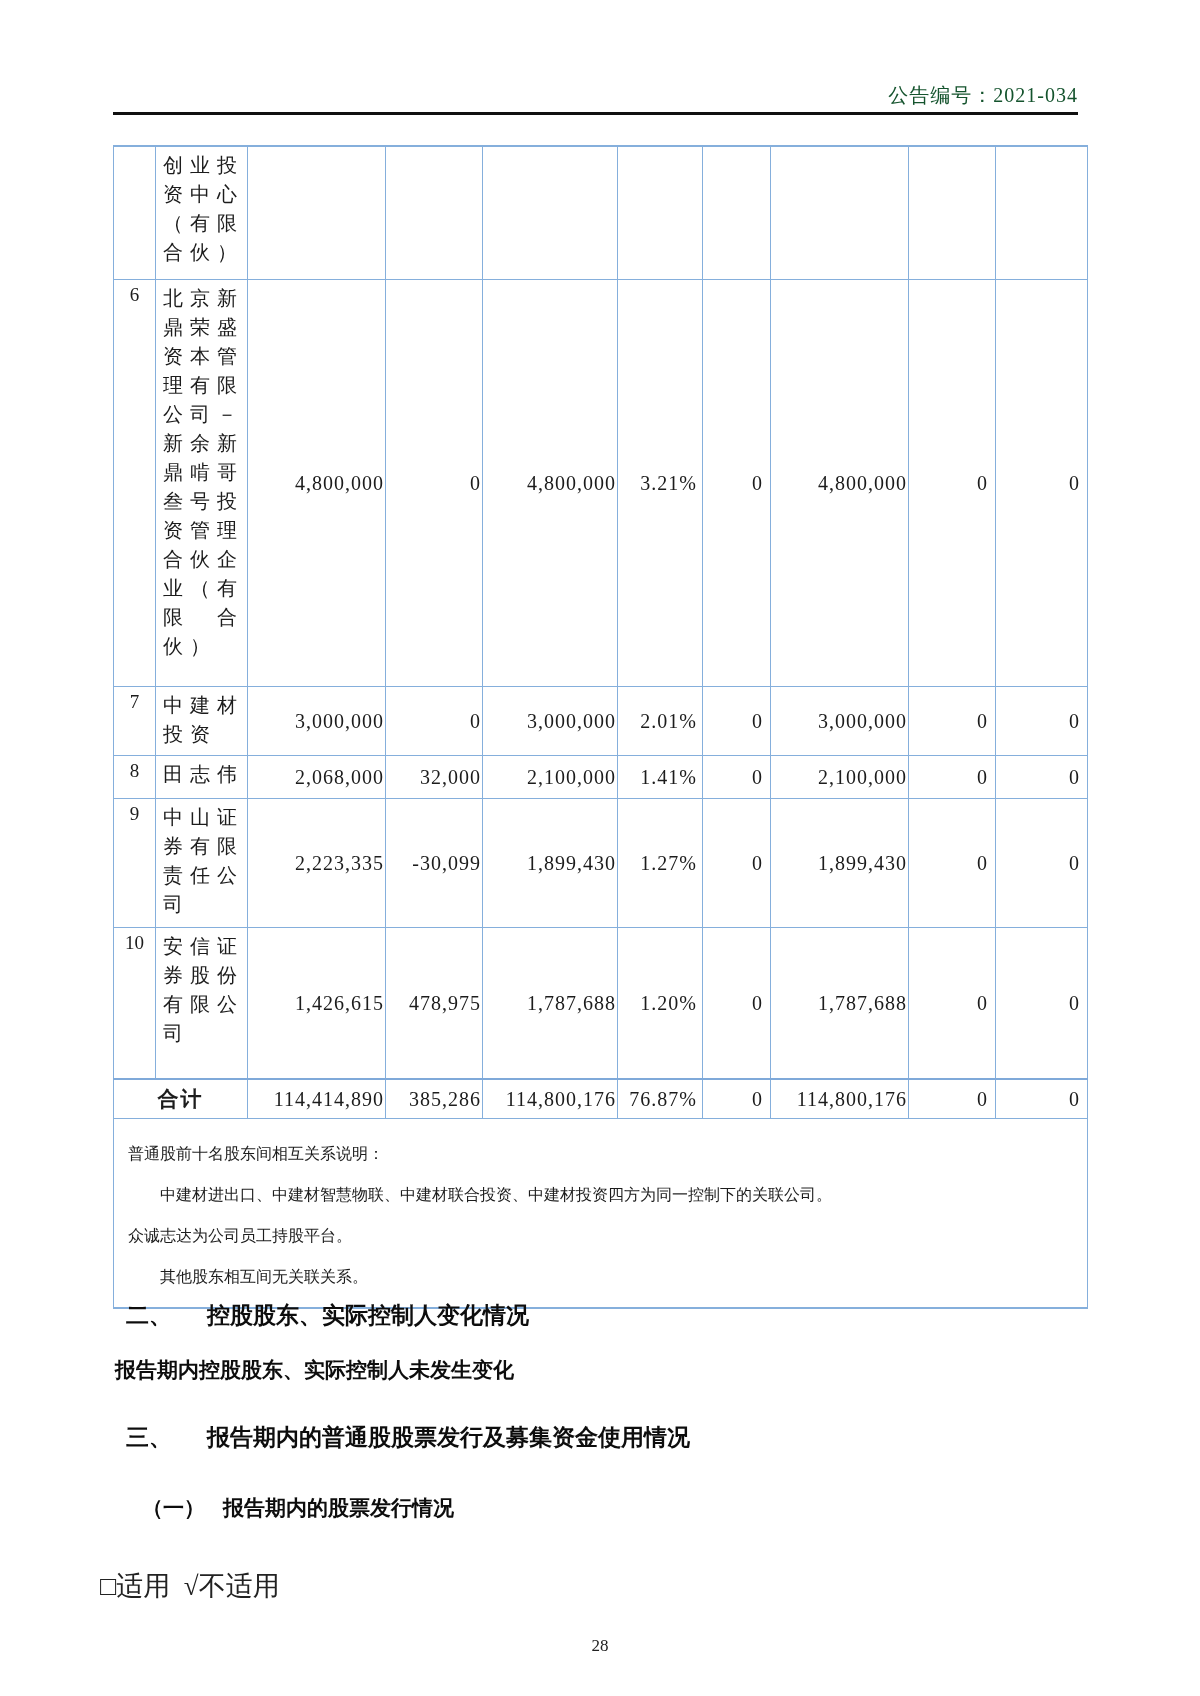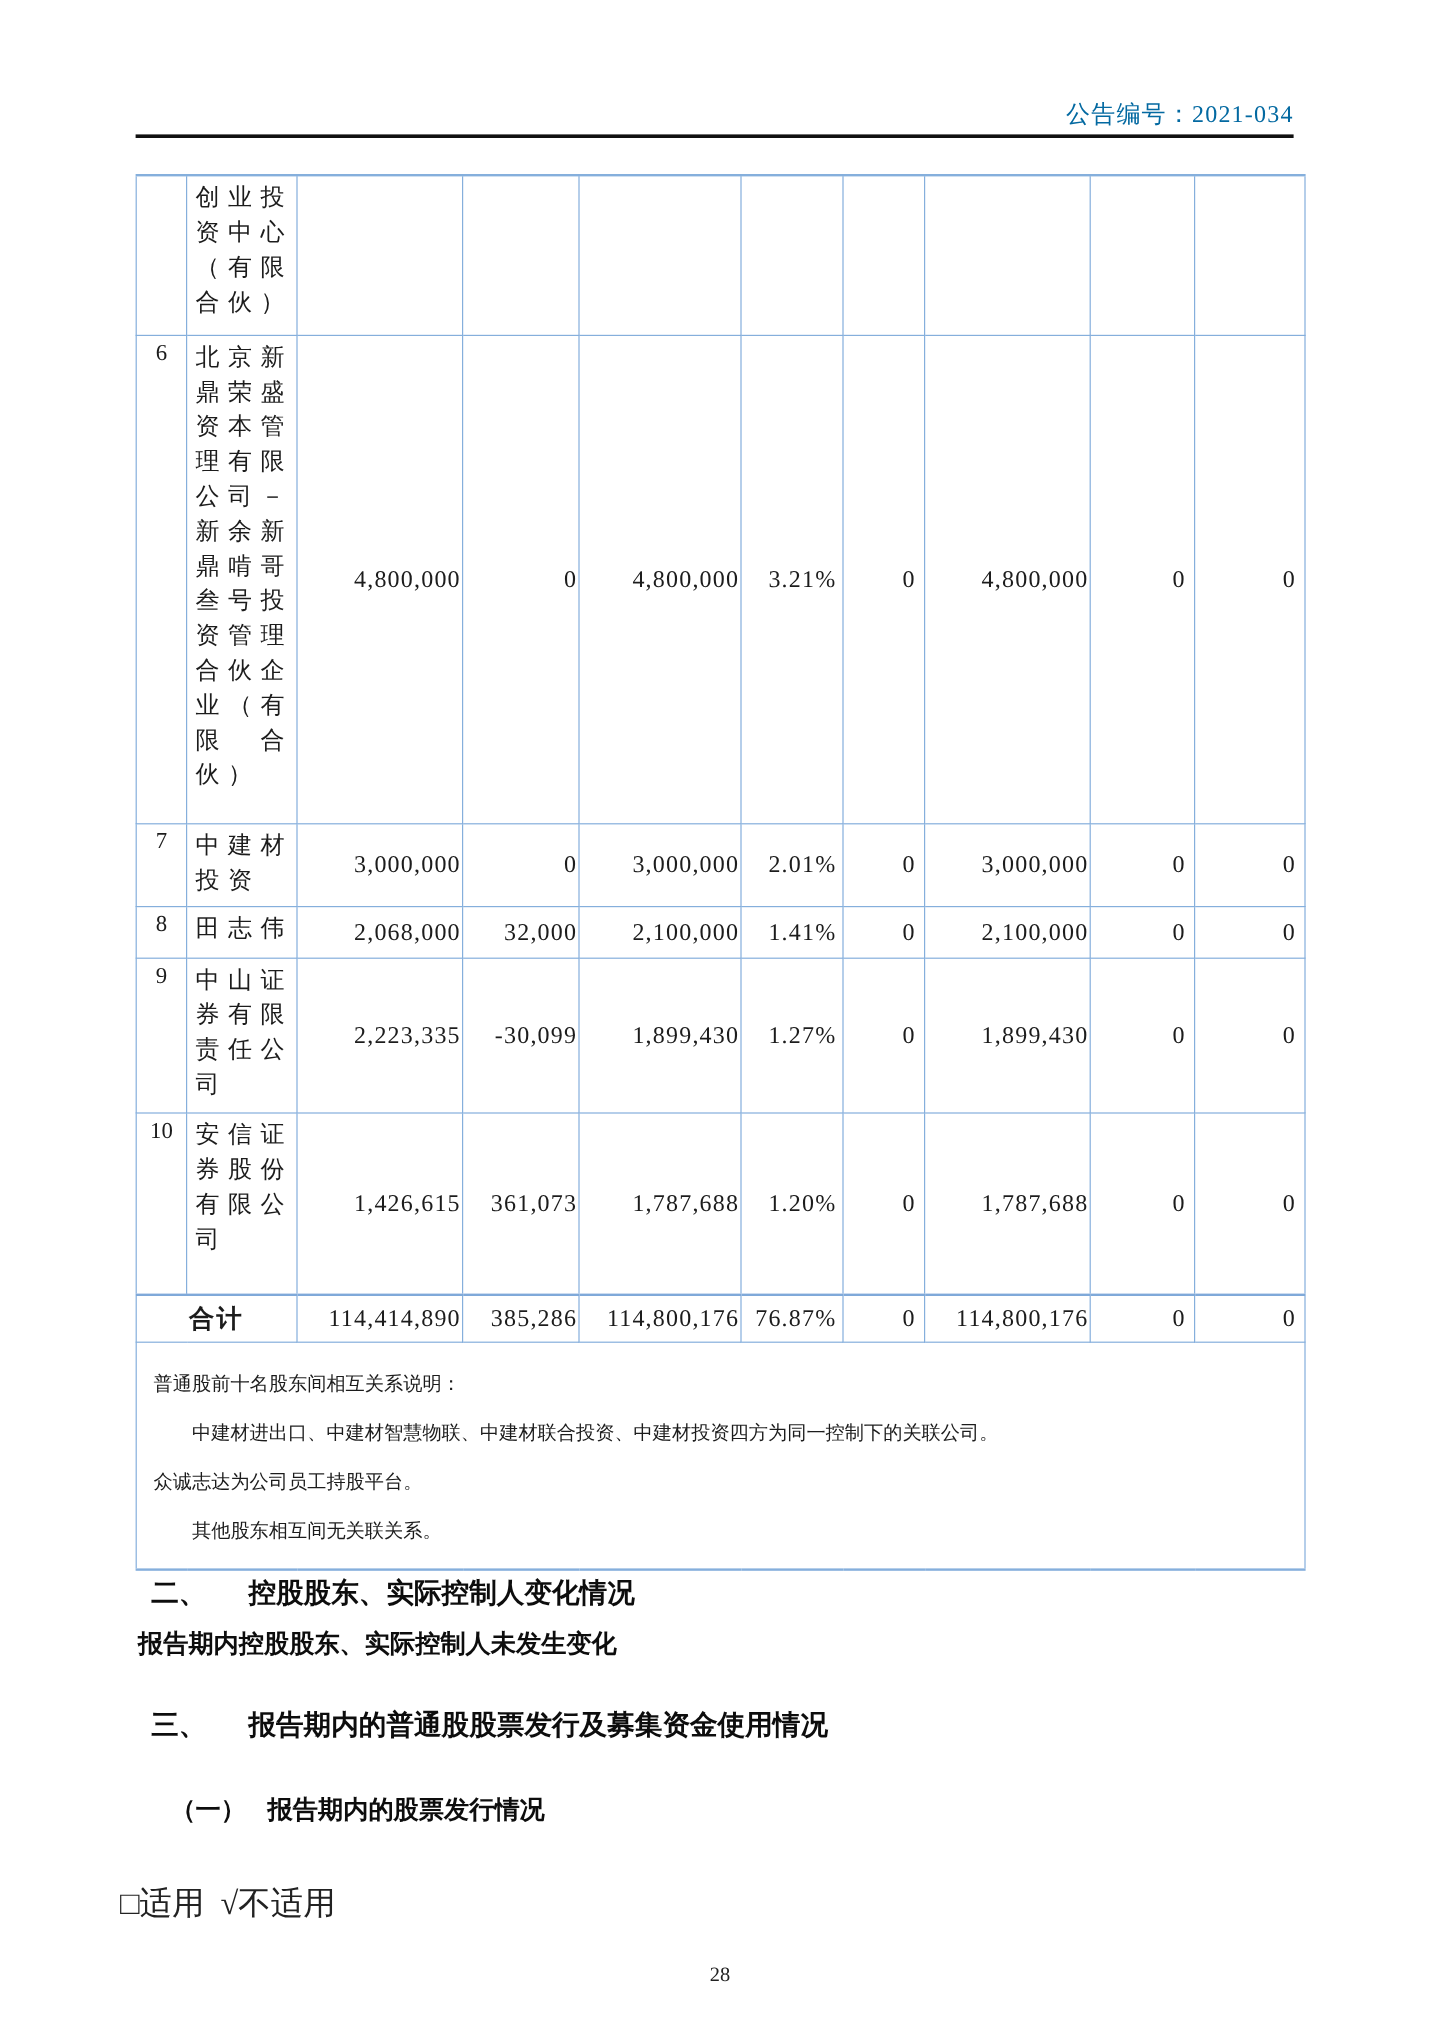--- a/index.html
+++ b/index.html
@@ -3,21 +3,21 @@
 <meta charset="utf-8">
 <style>
   html,body{margin:0;padding:0;background:#ffffff;}
   .page{
     position:relative;width:1200px;height:1696px;background:#fff;overflow:hidden;
     font-family:"Liberation Serif","DejaVu Serif",serif;color:#1c1c1c;
   }
   
   .doc-header{
     position:absolute;top:82px;left:113px;width:965px;
-    text-align:right;font-size:20px;letter-spacing:1px;color:#0369a1;
+    text-align:right;font-size:20px;letter-spacing:1px;color:#14532d;
   }
   .header-rule{
     position:absolute;top:112px;left:113px;width:965px;height:3px;background:#101010;
   }
   
   table.sh{
     position:absolute;top:145px;left:113px;width:974px;
     border-collapse:collapse;table-layout:fixed;
     font-size:20px;
   }
@@ -68,21 +68,21 @@
     font-weight:bold;font-size:21px;color:#0d0d0d;white-space:nowrap;margin-left:16px;
   }
   .sub-num{display:inline-block;min-width:81px;}
   .applicable{
     position:absolute;left:100px;top:1568px;font-size:27px;white-space:pre;color:#222;
   }
   .pageno{
     position:absolute;top:1636px;left:0;width:1200px;text-align:center;
     font-size:17px;color:#222;
   }
-  #t-sec2{top:1300px;margin-top:12px;}
+  #t-sec2{top:1300px;}
   #b-sec2{top:1356px;}
   #t-sec3{top:1422px;}
   #t-sec31{top:1494px;}
 </style>
 </head>
 <body>
 
 <div class="page">
 
   <div class="doc-header">公告编号：2021-034</div>
@@ -181,21 +181,21 @@
         <td class="c-sm">0</td>
         <td class="c-sm">0</td>
       </tr>
       <tr class="h-r10">
         <td class="c-idx">10</td>
         <td class="c-name">安信证
 券股份
 有限公
 司</td>
         <td class="c-num">1,426,615</td>
-        <td class="c-num">361,073</td>
+        <td class="c-num">478,975</td>
         <td class="c-num">1,787,688</td>
         <td class="c-pct">1.20%</td>
         <td class="c-sm">0</td>
         <td class="c-num">1,787,688</td>
         <td class="c-sm">0</td>
         <td class="c-sm">0</td>
       </tr>
       <tr class="h-total">
         <td class="total-label" colspan="2">合计</td>
         <td class="c-num">114,414,890</td>

